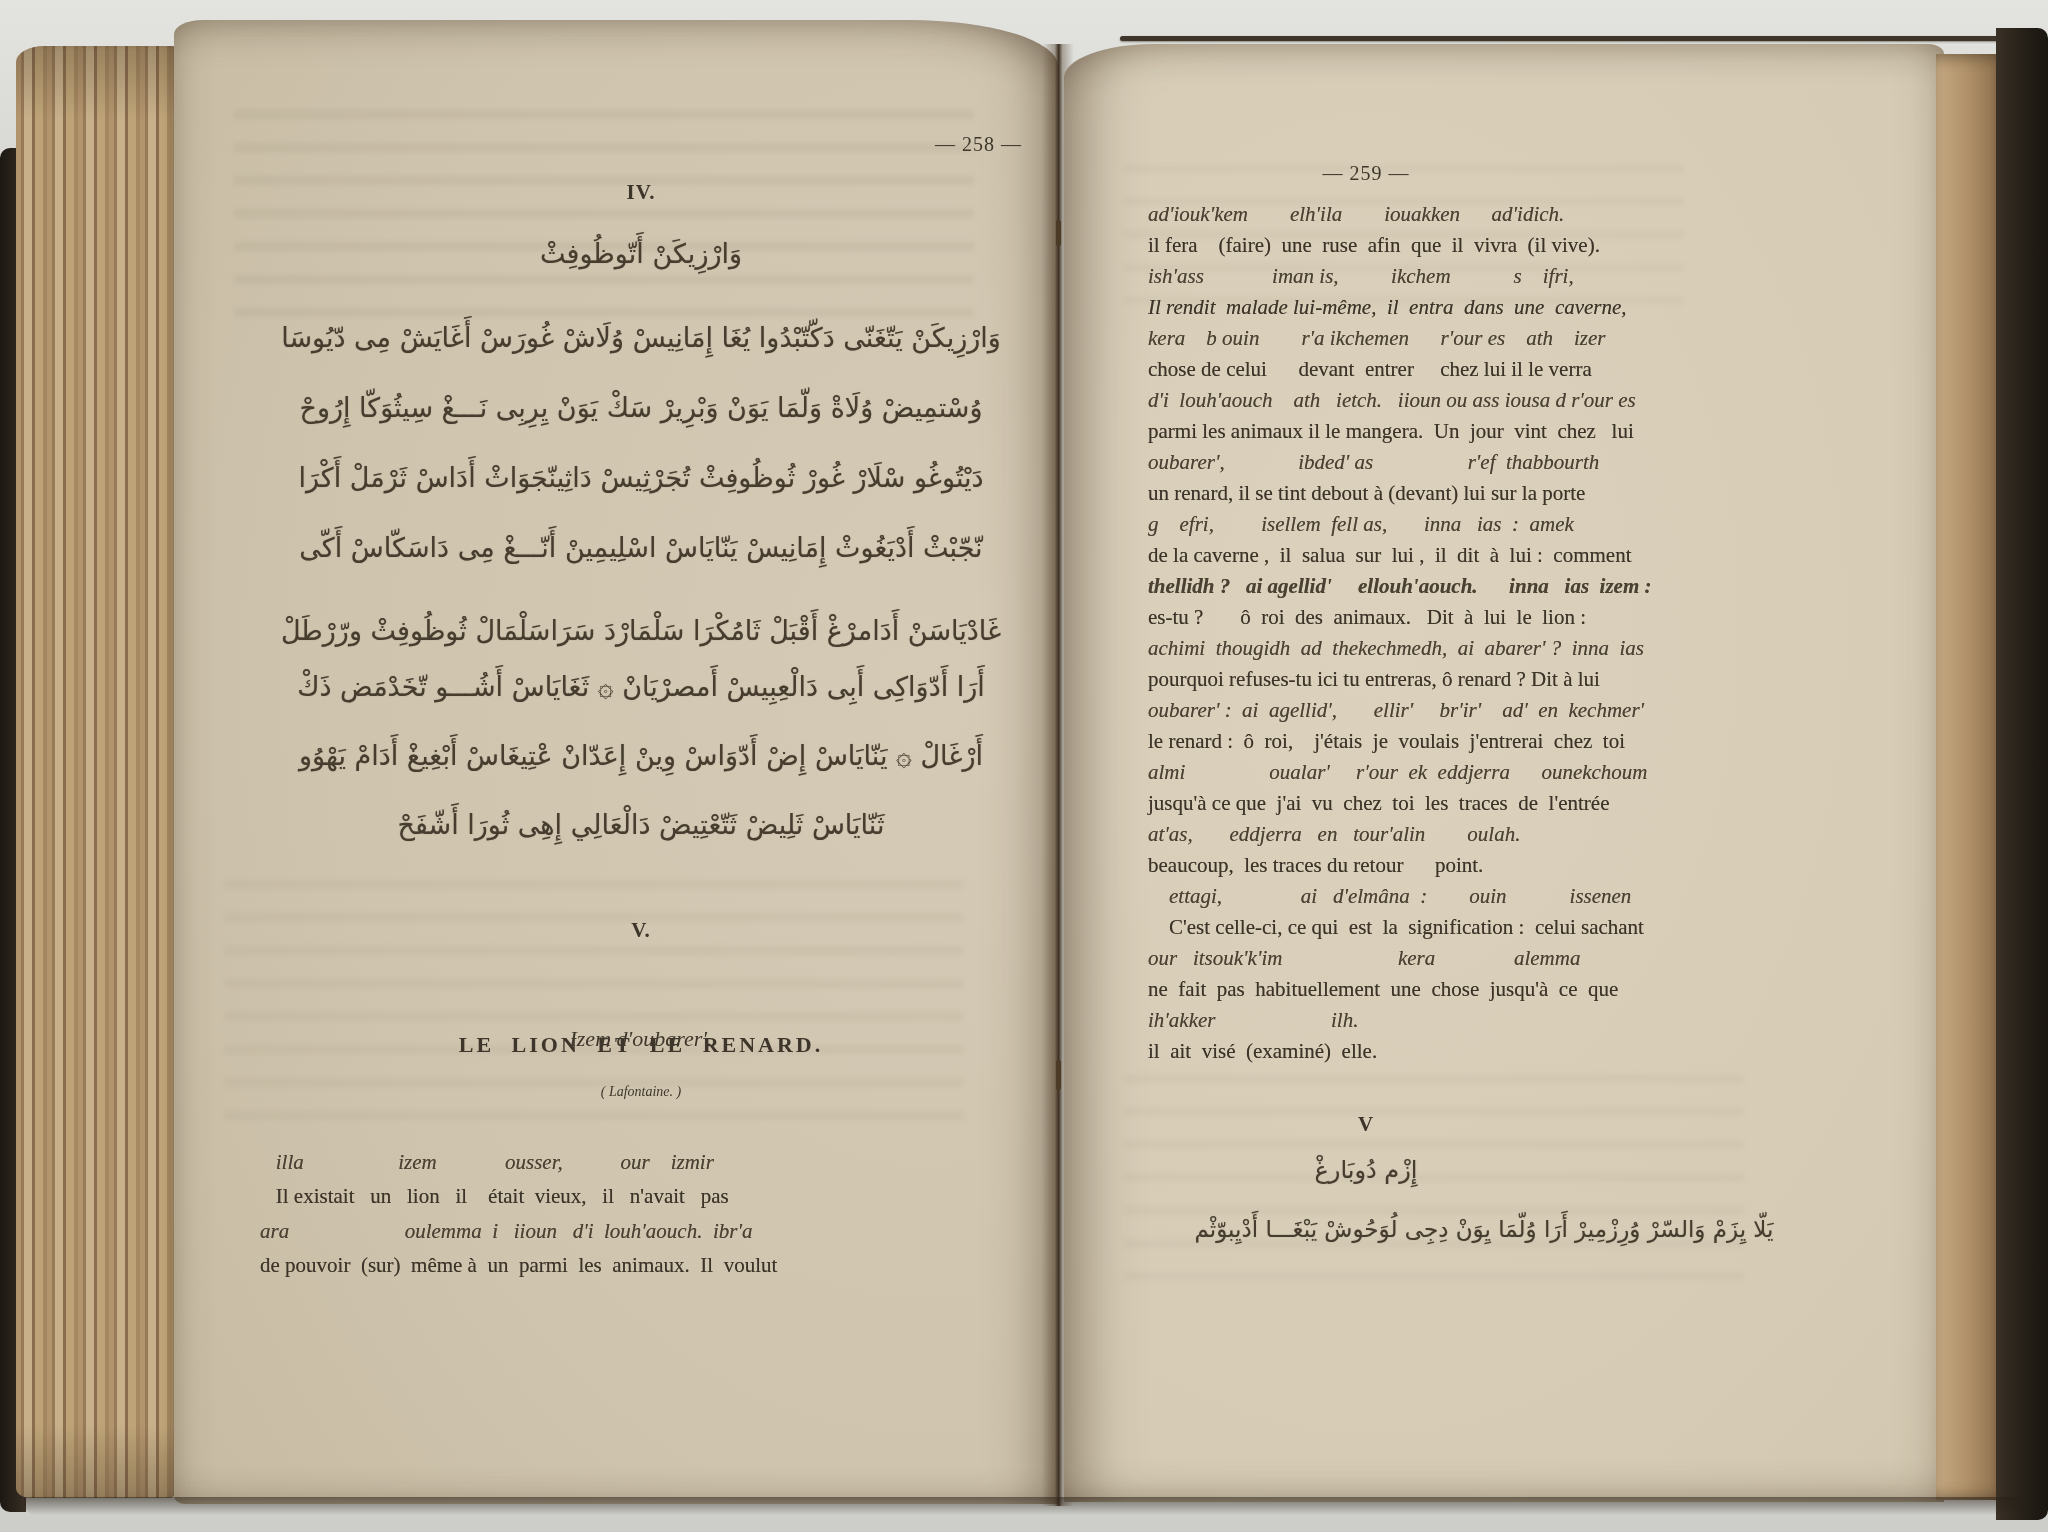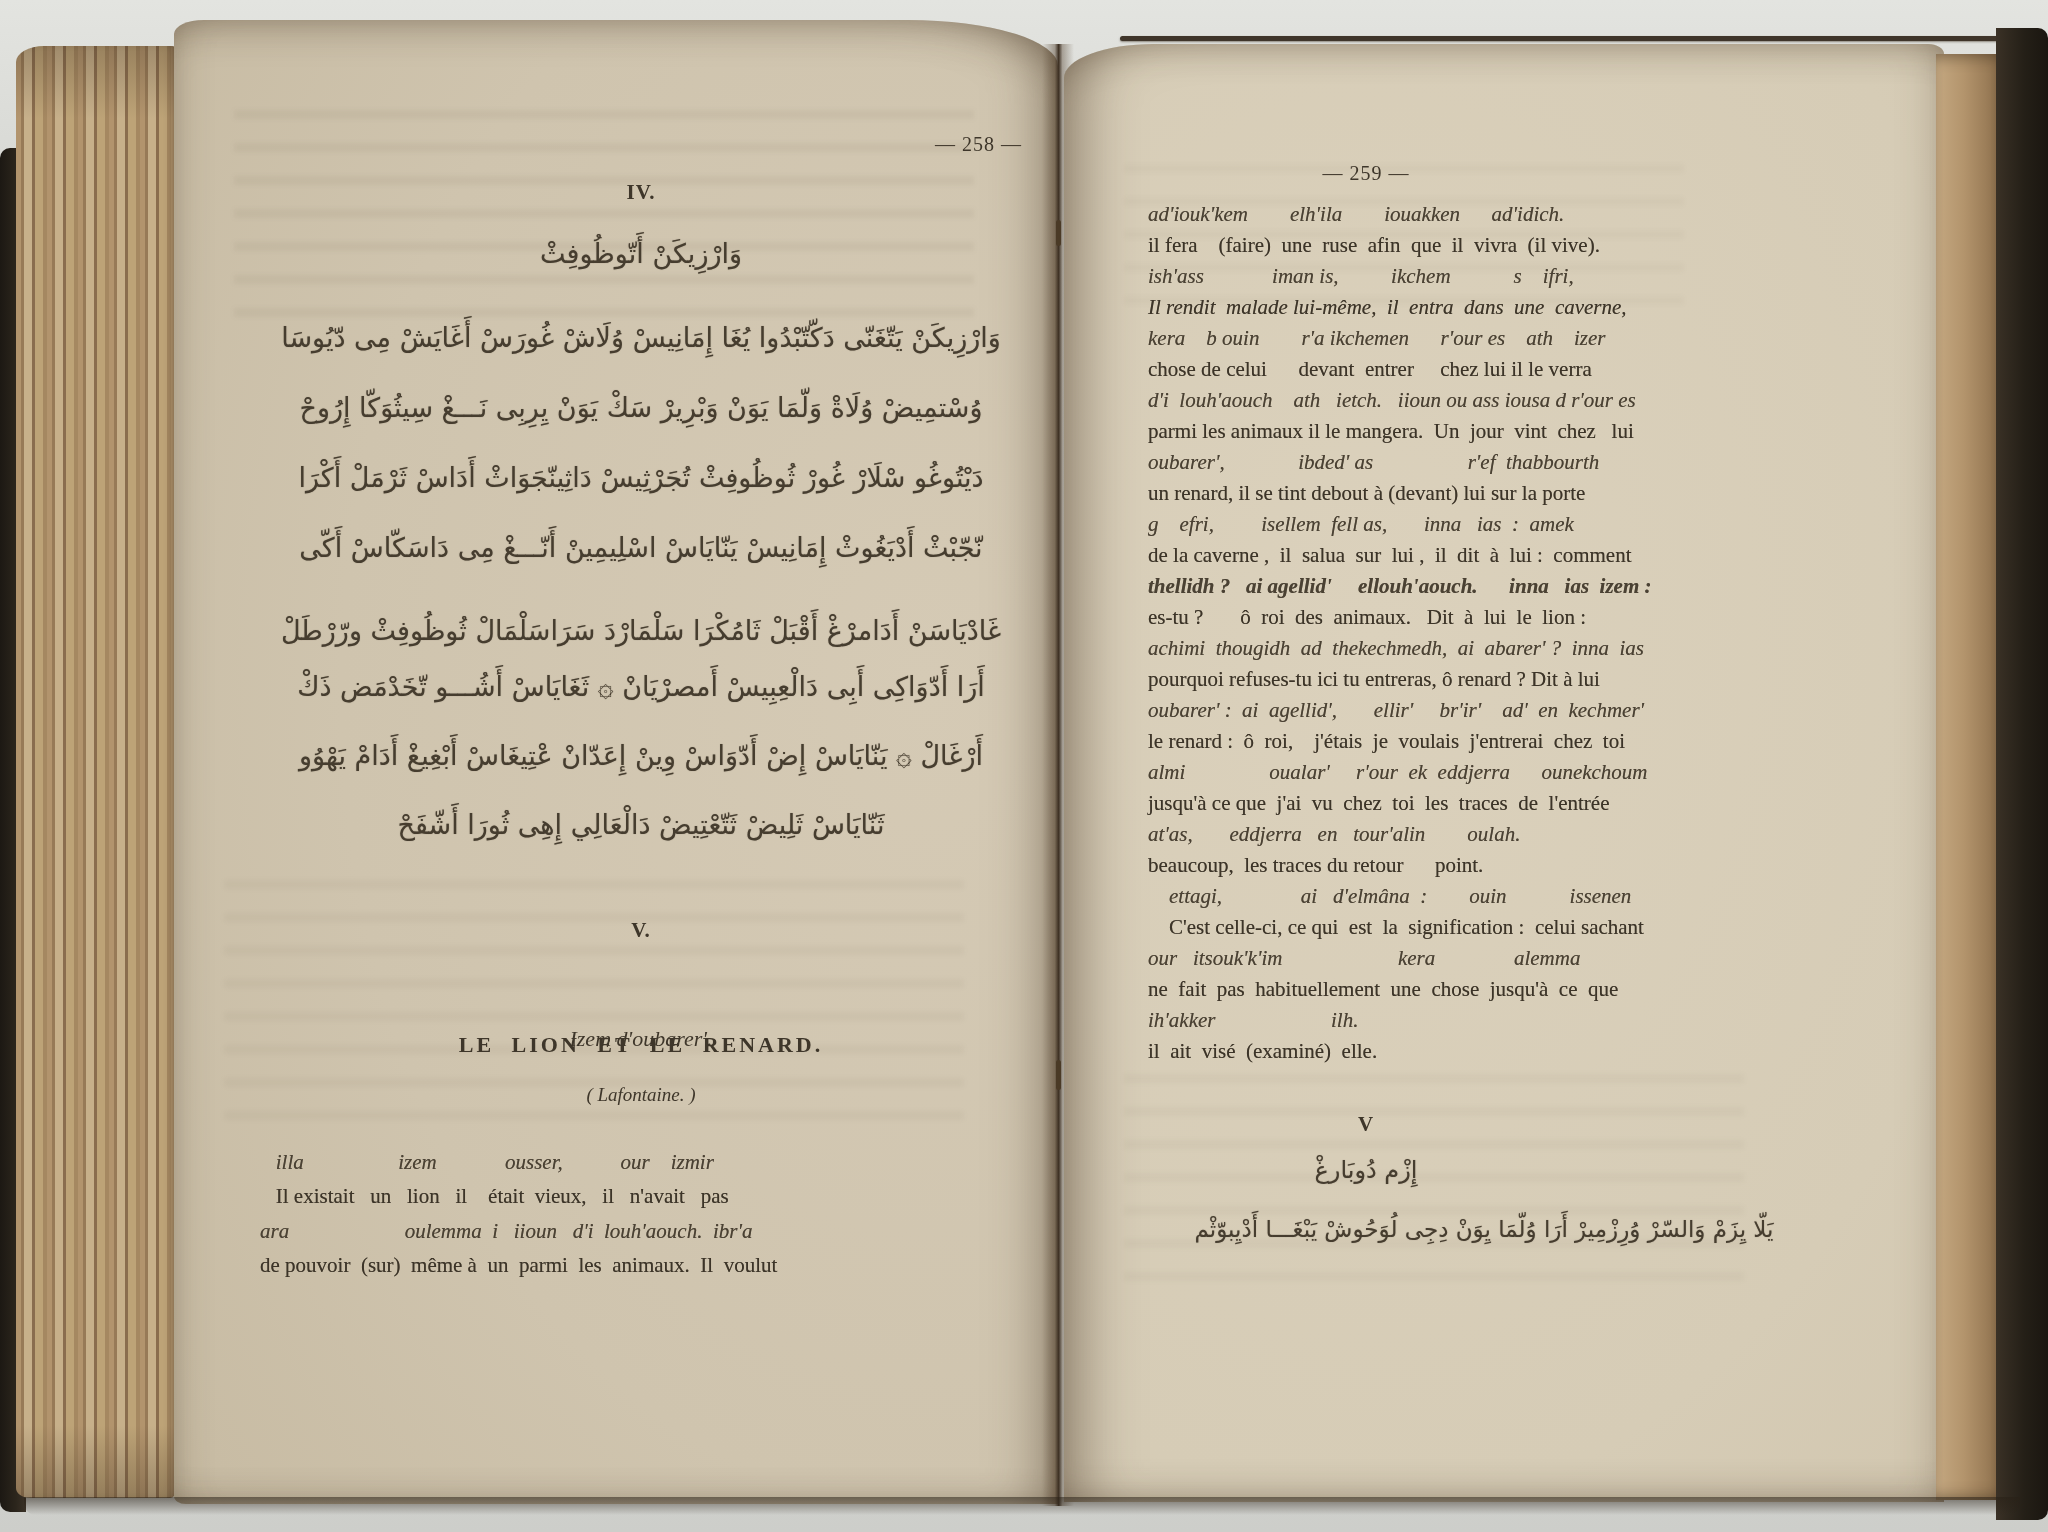--- a/index.html
+++ b/index.html
@@ -49,21 +49,21 @@
   .ar-title-l{position:absolute;width:100%;font-size:27px;}
   .ar-line{position:absolute;width:100%;font-size:27px;white-space:nowrap;}
   .ar-title-r{position:absolute;width:100%;font-size:24px;}
   .ar-line-r{position:absolute;left:-14px;width:700px;font-size:23px;white-space:nowrap;text-align:center;}
   .iln{position:absolute;left:0;white-space:pre;font-size:21px;line-height:24px;
     text-shadow:0 0 0.6px rgba(70,61,48,.6);}
   .i-b{font-style:italic;color:#4a4133;}
   .i-f{color:#3c3428;}
   .t-izem{position:absolute;width:100%;font-style:italic;font-size:22px;}
   .t-lion{position:absolute;width:100%;font-weight:bold;font-size:22px;letter-spacing:3px;word-spacing:9px;}
-  .t-laf{position:absolute;width:100%;font-style:italic;font-size:19px;}
+  .t-laf{position:absolute;width:100%;font-style:italic;font-size:14px;}
   
   .bleed{position:absolute;filter:blur(2.5px);opacity:.55;pointer-events:none;
     background:repeating-linear-gradient(180deg,rgba(104,92,72,.14) 0 9px,rgba(104,92,72,0) 9px 33px);}
 </style>
 </head>
 <body>
 
 <div class="photo">
   <div class="book">
 

